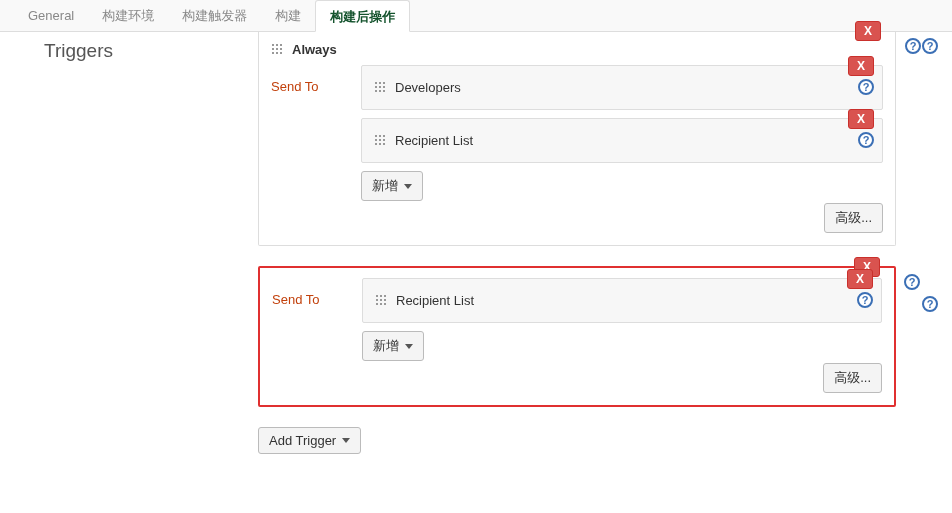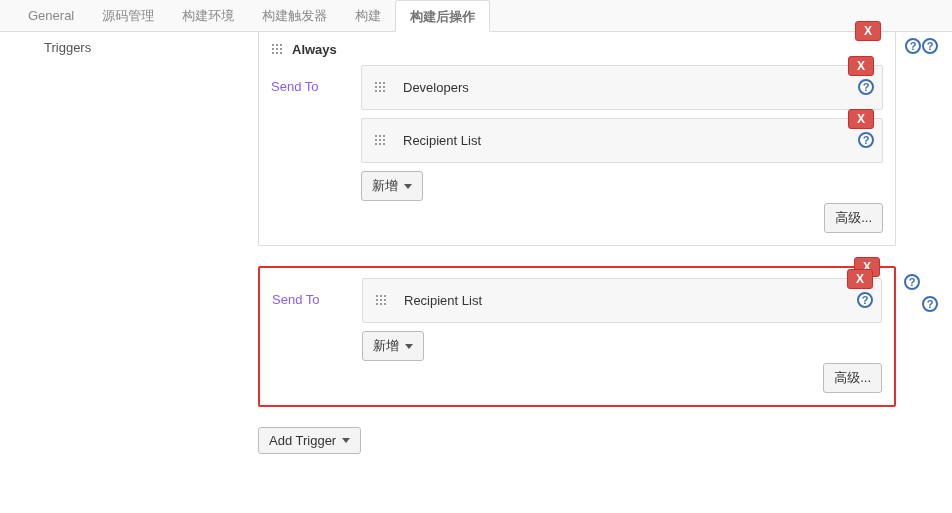--- a/index.html
+++ b/index.html
@@ -1,57 +1,56 @@
 <!DOCTYPE html>
 <html><head>
 <meta charset="utf-8">
 <style>
   * { box-sizing: border-box; margin: 0; padding: 0; }
   body { font-family: Arial, "Microsoft YaHei", sans-serif; font-size: 13px; background: #fff; color: #333; }
   .page { width: 952px; height: 513px; position: relative; overflow: hidden; }
   .tabs { display: flex; border-bottom: 1px solid #ddd; background: #f9f9f9; height: 32px; align-items: center; padding-left: 14px; }
   .tab { padding: 0 14px; height: 32px; line-height: 32px; color: #888; cursor: pointer; position: relative; }
-  .tab.active { background: #fff; border: 1px solid #ddd; border-bottom: 1px solid #fff; border-top-left-radius: 3px; border-top-right-radius: 3px; color: #737373; font-weight: bold; margin-bottom: -1px; }
+  .tab.active { background: #fff; border: 1px solid #ddd; border-bottom: 1px solid #fff; border-top-left-radius: 3px; border-top-right-radius: 3px; color: #14532d; font-weight: bold; margin-bottom: -1px; }
   .body { display: flex; }
   .sidebar { width: 250px; padding-top: 4px; }
-  .sidebar-item { padding: 4px 0 4px 44px; color: #555; font-size: 13px; }
+  .sidebar-item { padding: 4px 0 4px 44px; color: #555; font-size: 19px; }
   .main { flex: 1; padding: 0 8px 30px 8px; position: relative; }
   .right-gutter { width: 48px; flex: 0 0 48px; position: relative; }
   .outer-help { position: absolute; right: 14px; top: 6px; }
   .outer-help2 { position: absolute; right: 14px; top: 264px; }
   .section { border: 1px solid #ddd; border-radius: 2px; position: relative; margin-bottom: 20px; padding: 10px 12px 12px 12px; background: #fff; }
   .section.first { border-top: none; border-top-left-radius: 0; border-top-right-radius: 0; }
   .section.highlight { border: 2px solid #e03030; }
   .section-x { position: absolute; right: 14px; top: -11px; }
   .section-help { position: absolute; right: -26px; top: 6px; }
   .section-title { display: flex; align-items: center; gap: 8px; font-weight: bold; margin-bottom: 8px; }
   .drag-icon { width: 13px; height: 13px; display: inline-flex; align-items: center; justify-content: center; }
   .drag-icon svg { display: block; }
   .sendto-row { display: flex; align-items: flex-start; }
-  .sendto-label { width: 90px; padding-top: 14px; color: #8b5cf6; flex: 0 0 90px; }
+  .sendto-label { width: 90px; padding-top: 14px; color: #c2410c; flex: 0 0 90px; }
   .sendto-content { flex: 1; }
   .recipient-box { border: 1px solid #ddd; border-radius: 2px; background: #f7f7f7; position: relative; padding: 14px 12px; margin-bottom: 8px; }
-  .recipient-title { display: flex; align-items: center; gap: 16px; font-weight: normal; color: #333; }
+  .recipient-title { display: flex; align-items: center; gap: 8px; font-weight: normal; color: #333; }
   .recipient-x { position: absolute; right: 8px; top: -10px; }
   .recipient-help { position: absolute; right: 8px; top: 13px; }
   .xbtn { background: #d9534f; color: #fff; border: 1px solid #c9302c; border-radius: 3px; width: 26px; height: 20px; display: inline-flex; align-items: center; justify-content: center; font-weight: bold; font-size: 12px; cursor: pointer; font-family: Arial; }
   .help-icon { width: 16px; height: 16px; border-radius: 50%; border: 2px solid #3b6fb5; color: #3b6fb5; font-weight: bold; font-size: 11px; display: inline-flex; align-items: center; justify-content: center; cursor: pointer; background: #fff; }
   .btn { background: #f4f4f4; border: 1px solid #bbb; border-radius: 3px; padding: 5px 10px; cursor: pointer; color: #333; display: inline-flex; align-items: center; gap: 6px; font-size: 13px; }
   .caret { width: 0; height: 0; border-left: 4px solid transparent; border-right: 4px solid transparent; border-top: 5px solid #555; display: inline-block; }
   .btn-row { margin-top: 4px; }
   .adv-row { text-align: right; margin-top: 2px; }
   .add-trigger-row { margin-top: 11px; margin-left: 0; }
 </style>
 </head>
 <body>
 
 <div class="page">
   <div class="tabs">
     <div class="tab">General</div>
-    <div class="tab">源码管理</div>
     <div class="tab">构建环境</div>
     <div class="tab">构建触发器</div>
     <div class="tab">构建</div>
     <div class="tab active">构建后操作</div>
   </div>
 
   <div class="body">
     <div class="sidebar">
       <div class="sidebar-item">Triggers</div>
     </div>

